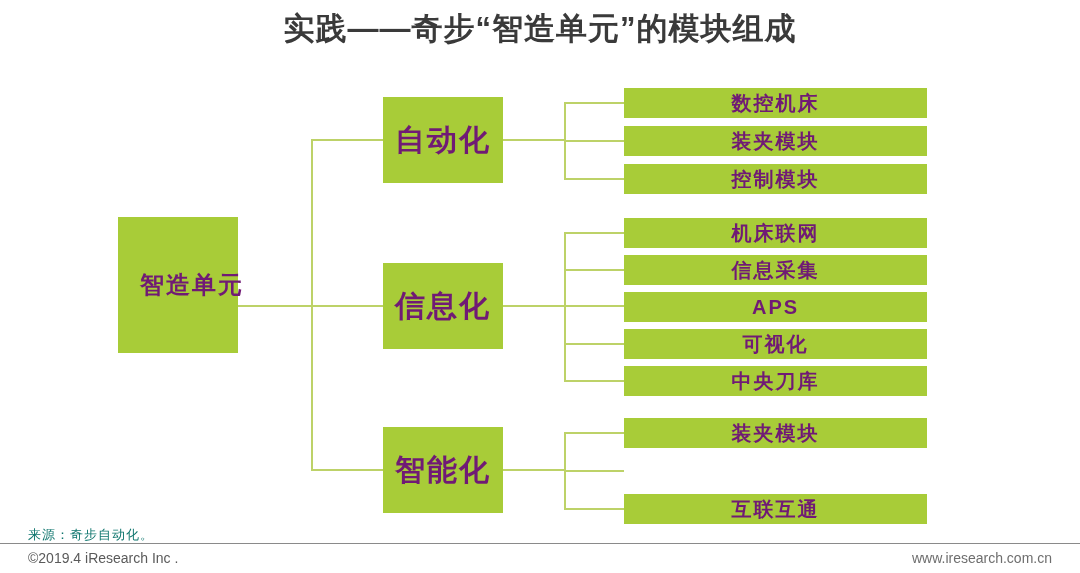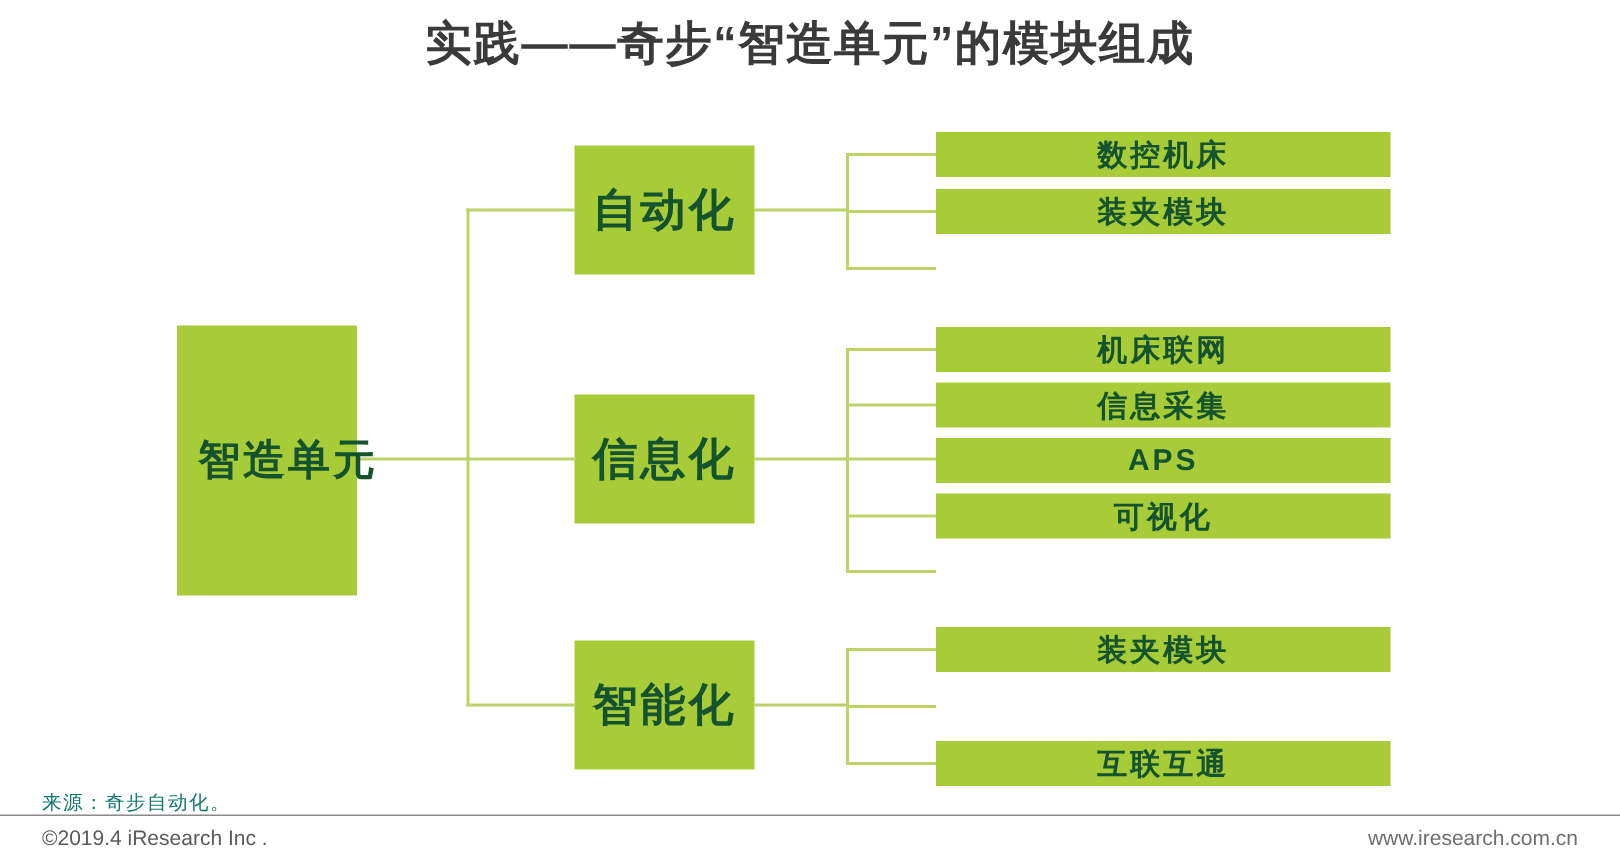--- a/index.html
+++ b/index.html
@@ -26,29 +26,29 @@
     margin: 0;
     text-align: center;
     font-size: 31px;
     font-weight: 800;
     letter-spacing: 1px;
     color: var(--title-gray);
   }
   .box {
     position: absolute;
     background: var(--box-green);
-    color: #14532d;
+    color: #701a75;
     font-weight: bold;
     letter-spacing: 2px;
     display: flex;
     align-items: center;
     justify-content: center;
     white-space: nowrap;
   }
-  .root-box { left: 118px; top: 217px; width: 120px; height: 180px; font-size: 28px; padding-left: 28px; }
+  .root-box { left: 118px; top: 217px; width: 120px; height: 136px; font-size: 24px; padding-left: 28px; }
   .mid-box  { left: 383px; width: 120px; height: 86px;  font-size: 30px; }
   .leaf-box { left: 624px; width: 303px; height: 30px;  font-size: 20px; }
   .line { position: absolute; background: var(--connector-green); }
   .source-note {
     position: absolute;
     left: 28px;
     top: 526px;
     font-size: 13px;
     color: #0f766e;
     letter-spacing: 1px;
@@ -109,25 +109,27 @@
   <div class="line" style="left:564px;top:508px;width:60px;height:2px"></div>
 
   <div class="box root-box">智造单元</div>
 
   <div class="box mid-box" style="top:97px">自动化</div>
   <div class="box mid-box" style="top:263px">信息化</div>
   <div class="box mid-box" style="top:427px">智能化</div>
 
   <div class="box leaf-box" style="top:88px">数控机床</div>
   <div class="box leaf-box" style="top:126px">装夹模块</div>
+  <div class="box leaf-box" style="top:164px">控制模块</div>
 
   <div class="box leaf-box" style="top:218px">机床联网</div>
   <div class="box leaf-box" style="top:255px">信息采集</div>
   <div class="box leaf-box" style="top:329px">可视化</div>
   <div class="box leaf-box" style="top:292px">APS</div>
+  <div class="box leaf-box" style="top:366px">中央刀库</div>
 
   <div class="box leaf-box" style="top:418px">装夹模块</div>
   <div class="box leaf-box" style="top:494px">互联互通</div>
 
   <div class="source-note">来源：奇步自动化。</div>
   <div class="divider"></div>
   <div class="copyright">©2019.4 iResearch Inc .</div>
   <div class="website">www.iresearch.com.cn</div>
 
 </div>

